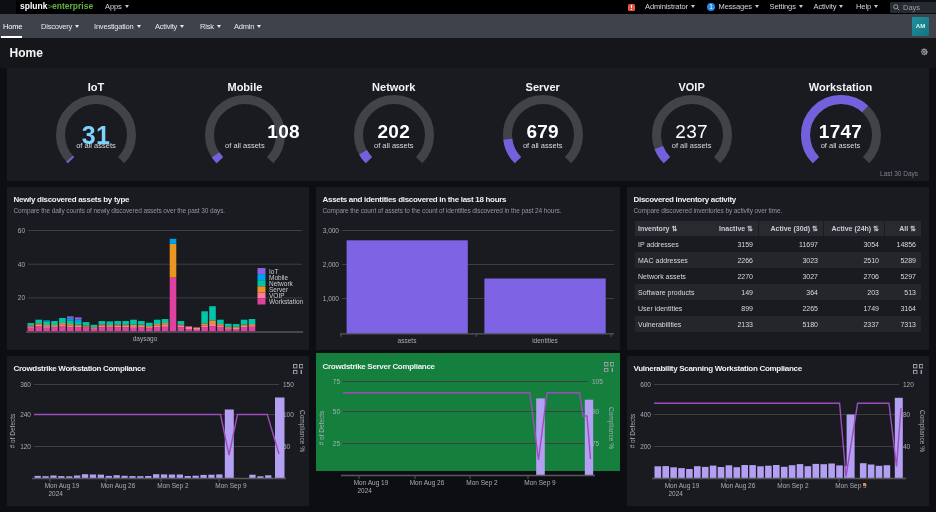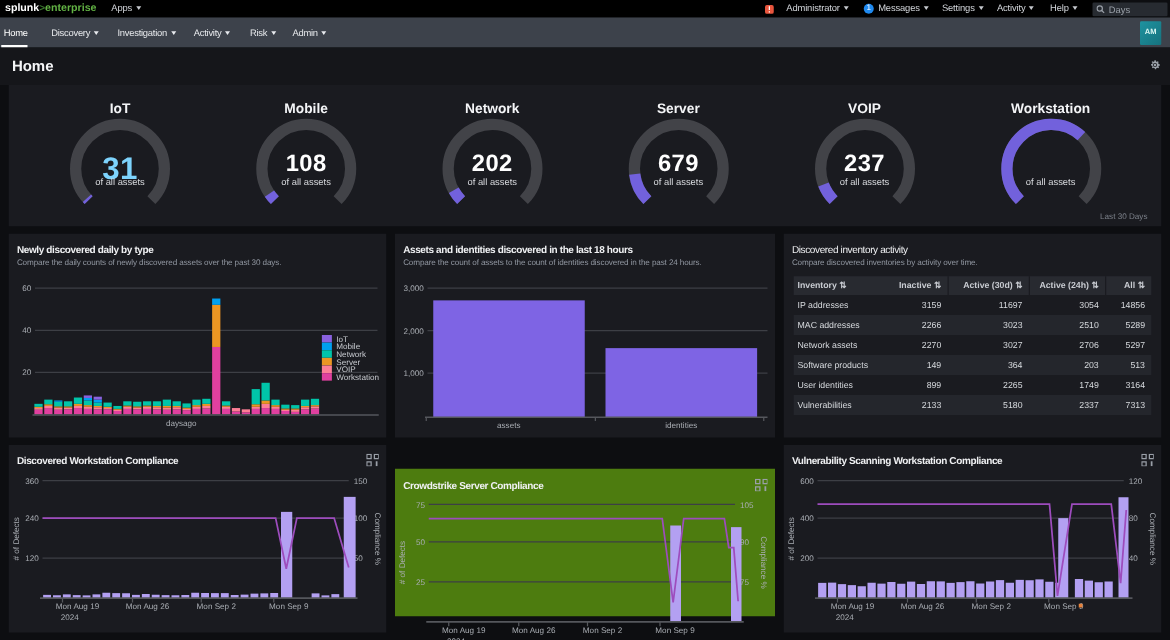--- a/index.html
+++ b/index.html
@@ -1,18 +1,18 @@
 <!DOCTYPE html>
 <html><head><meta charset="utf-8"><style>
 *{margin:0;padding:0;box-sizing:border-box}
 html,body{width:936px;height:512px;overflow:hidden;background:#0d0e11;font-family:"Liberation Sans",sans-serif;-webkit-font-smoothing:antialiased}
 div{line-height:1.15}
 </style></head><body>
 
-<div style="position:absolute;left:0;top:0;width:896px;height:14px;background:#000000">
+<div style="position:absolute;left:16px;top:0;width:896px;height:14px;background:#000000">
   <div style="position:absolute;left:4px;top:2px;font-size:8px;color:#fff;letter-spacing:0"><b style="font-size:8.5px">splunk</b><span style="color:#3c7a2e;font-weight:bold">&gt;</span><b style="color:#62b244;font-size:8.5px">enterprise</b></div>
   <div style="position:absolute;left:89px;top:2.5px;font-size:7.5px;letter-spacing:-0.1px;color:#d2d5da">Apps<span style="display:inline-block;vertical-align:1px;margin-left:3px;width:0;height:0;border-left:2.8px solid transparent;border-right:2.8px solid transparent;border-top:3.5px solid #c6c9ce"></span></div>
   <div style="position:absolute;left:612px;top:3.5px;width:7px;height:7.5px;background:#e8553d;border-radius:1.5px">
       <div style="position:absolute;left:2.7px;top:1.5px;width:1.6px;height:3px;background:#fff"></div>
       <div style="position:absolute;left:2.7px;top:5.2px;width:1.6px;height:1.2px;background:#fff"></div>
     </div>
   <div style="position:absolute;left:629px;top:2.5px;font-size:7.5px;letter-spacing:-0.1px;color:#d2d5da">Administrator<span style="display:inline-block;vertical-align:1px;margin-left:3px;width:0;height:0;border-left:2.8px solid transparent;border-right:2.8px solid transparent;border-top:3.5px solid #c6c9ce"></span></div>
   <div style="position:absolute;left:691px;top:3px;width:8px;height:8px;border-radius:50%;background:#1f8af0;color:#fff;font-size:6.5px;text-align:center;line-height:8.5px">1</div>
   <div style="position:absolute;left:702.5px;top:2.5px;font-size:7.5px;letter-spacing:-0.1px;color:#d2d5da">Messages<span style="display:inline-block;vertical-align:1px;margin-left:3px;width:0;height:0;border-left:2.8px solid transparent;border-right:2.8px solid transparent;border-top:3.5px solid #c6c9ce"></span></div>
   <div style="position:absolute;left:753.5px;top:2.5px;font-size:7.5px;letter-spacing:-0.1px;color:#d2d5da">Settings<span style="display:inline-block;vertical-align:1px;margin-left:3px;width:0;height:0;border-left:2.8px solid transparent;border-right:2.8px solid transparent;border-top:3.5px solid #c6c9ce"></span></div>
@@ -48,53 +48,54 @@
       <path d="M 19.90 70.10 A 35.5 35.5 0 0 1 18.55 68.68" fill="none" stroke="#7261dc" stroke-width="9"></path>
     </svg>
     <div style="position:absolute;left:29.0px;top:13.5px;width:120px;text-align:center;font-size:11px;font-weight:bold;color:#f4f5f7">IoT</div>
     <div style="position:absolute;left:34.0px;top:53.5px;width:110px;text-align:center;font-size:25px;font-weight:bold;color:#7dd3fc;letter-spacing:0.3px">31</div>
     <div style="position:absolute;left:34.0px;top:74.5px;width:110px;text-align:center;font-size:7.5px;color:#d8dade">of all assets</div>
     <svg style="position:absolute;left:192.9px;top:22.5px" width="90" height="90" viewBox="0 0 90 90">
       <path d="M 19.90 70.10 A 35.5 35.5 0 1 1 70.10 70.10" fill="none" stroke="#424348" stroke-width="9"></path>
       <path d="M 19.90 70.10 A 35.5 35.5 0 0 1 15.57 64.86" fill="none" stroke="#7261dc" stroke-width="9"></path>
     </svg>
     <div style="position:absolute;left:177.9px;top:13.5px;width:120px;text-align:center;font-size:11px;font-weight:bold;color:#f4f5f7">Mobile</div>
-    <div style="position:absolute;left:182.9px;top:53.5px;width:110px;text-align:center;font-size:19px;font-weight:bold;color:#fff;letter-spacing:0.3px">108</div>
+    <div style="position:absolute;left:182.9px;top:53.5px;width:110px;text-align:right;font-size:19px;font-weight:bold;color:#fff;letter-spacing:0.3px">108</div>
     <div style="position:absolute;left:182.9px;top:74.5px;width:110px;text-align:center;font-size:7.5px;color:#d8dade">of all assets</div>
     <svg style="position:absolute;left:341.8px;top:22.5px" width="90" height="90" viewBox="0 0 90 90">
       <path d="M 19.90 70.10 A 35.5 35.5 0 1 1 70.10 70.10" fill="none" stroke="#424348" stroke-width="9"></path>
       <path d="M 19.90 70.10 A 35.5 35.5 0 0 1 13.99 62.28" fill="none" stroke="#7261dc" stroke-width="9"></path>
     </svg>
     <div style="position:absolute;left:326.8px;top:13.5px;width:120px;text-align:center;font-size:11px;font-weight:bold;color:#f4f5f7">Network</div>
     <div style="position:absolute;left:331.8px;top:53.5px;width:110px;text-align:center;font-size:19px;font-weight:bold;color:#fff;letter-spacing:0.3px">202</div>
     <div style="position:absolute;left:331.8px;top:74.5px;width:110px;text-align:center;font-size:7.5px;color:#d8dade">of all assets</div>
     <svg style="position:absolute;left:490.7px;top:22.5px" width="90" height="90" viewBox="0 0 90 90">
       <path d="M 19.90 70.10 A 35.5 35.5 0 1 1 70.10 70.10" fill="none" stroke="#424348" stroke-width="9"></path>
       <path d="M 19.90 70.10 A 35.5 35.5 0 0 1 9.76 49.29" fill="none" stroke="#7261dc" stroke-width="9"></path>
     </svg>
     <div style="position:absolute;left:475.7px;top:13.5px;width:120px;text-align:center;font-size:11px;font-weight:bold;color:#f4f5f7">Server</div>
     <div style="position:absolute;left:480.7px;top:53.5px;width:110px;text-align:center;font-size:19px;font-weight:bold;color:#fff;letter-spacing:0.3px">679</div>
     <div style="position:absolute;left:480.7px;top:74.5px;width:110px;text-align:center;font-size:7.5px;color:#d8dade">of all assets</div>
     <svg style="position:absolute;left:639.6px;top:22.5px" width="90" height="90" viewBox="0 0 90 90">
       <path d="M 19.90 70.10 A 35.5 35.5 0 1 1 70.10 70.10" fill="none" stroke="#424348" stroke-width="9"></path>
       <path d="M 19.90 70.10 A 35.5 35.5 0 0 1 11.83 57.65" fill="none" stroke="#7261dc" stroke-width="9"></path>
     </svg>
     <div style="position:absolute;left:624.6px;top:13.5px;width:120px;text-align:center;font-size:11px;font-weight:bold;color:#f4f5f7">VOIP</div>
-    <div style="position:absolute;left:629.6px;top:53.5px;width:110px;text-align:center;font-size:19px;font-weight:bold;color:#fff;letter-spacing:0.3px">237</div>
+    <div style="position:absolute;left:629.6px;top:53.5px;width:110px;text-align:center;font-size:19px;font-weight:normal;color:#fff;letter-spacing:0.3px">237</div>
     <div style="position:absolute;left:629.6px;top:74.5px;width:110px;text-align:center;font-size:7.5px;color:#d8dade">of all assets</div>
     <svg style="position:absolute;left:788.5px;top:22.5px" width="90" height="90" viewBox="0 0 90 90">
       <path d="M 19.90 70.10 A 35.5 35.5 0 1 1 70.10 70.10" fill="none" stroke="#424348" stroke-width="9"></path>
       <path d="M 19.90 70.10 A 35.5 35.5 0 0 1 69.12 18.95" fill="none" stroke="#7261dc" stroke-width="9"></path>
     </svg>
     <div style="position:absolute;left:773.5px;top:13.5px;width:120px;text-align:center;font-size:11px;font-weight:bold;color:#f4f5f7">Workstation</div>
+    <div style="position:absolute;left:778.5px;top:53.5px;width:110px;text-align:center;font-size:19px;font-weight:bold;color:#fff;letter-spacing:0.3px">1747</div>
     <div style="position:absolute;left:778.5px;top:74.5px;width:110px;text-align:center;font-size:7.5px;color:#d8dade">of all assets</div>
     <div style="position:absolute;right:11px;top:102px;font-size:6.5px;color:#7c818a">Last 30 Days</div>
   </div>
 <div style="position:absolute;left:7px;top:186.5px;width:302px;height:163px;background:#1a1b20">
-    <div style="position:absolute;left:6.5px;top:8.5px;font-size:8px;letter-spacing:-0.3px;font-weight:bold;color:#f0f1f3">Newly discovered daily by type</div>
+    <div style="position:absolute;left:6.5px;top:8.5px;font-size:8px;letter-spacing:-0.3px;font-weight:bold;color:#f0f1f3">Newly discovered assets by type</div>
     <div style="position:absolute;left:6.5px;top:20px;font-size:6.5px;letter-spacing:-0.1px;color:#9096a0">Compare the daily counts of newly discovered assets over the past 30 days.</div>
     <svg width="302" height="163" viewBox="0 0 302 163" style="position:absolute;left:0;top:0">
       <line x1="21" y1="43.5" x2="295" y2="43.5" stroke="#3d3f45" stroke-width="1"></line>
       <text x="18" y="46.0" text-anchor="end" font-size="6.5" fill="#a9adb3">60</text>
       <line x1="21" y1="77.2" x2="295" y2="77.2" stroke="#3d3f45" stroke-width="1"></line>
       <text x="18" y="79.7" text-anchor="end" font-size="6.5" fill="#a9adb3">40</text>
       <line x1="21" y1="110.9" x2="295" y2="110.9" stroke="#3d3f45" stroke-width="1"></line>
       <text x="18" y="113.4" text-anchor="end" font-size="6.5" fill="#a9adb3">20</text>
       <rect x="20.50" y="140.79" width="6.6" height="3.71" fill="#e0409f"></rect>
       <rect x="20.50" y="139.44" width="6.6" height="1.35" fill="#fd7e96"></rect>
@@ -242,21 +243,21 @@
       <rect x="168.4" y="91.5" width="121.3" height="55.3" fill="#7e64e4"></rect>
       <line x1="24" y1="146.8" x2="298" y2="146.8" stroke="#55575c" stroke-width="1.3"></line>
       <line x1="25" y1="146.8" x2="25" y2="149.8" stroke="#55575c" stroke-width="1"></line>
       <line x1="160.3" y1="146.8" x2="160.3" y2="149.8" stroke="#55575c" stroke-width="1"></line>
       <line x1="295" y1="146.8" x2="295" y2="149.8" stroke="#55575c" stroke-width="1"></line>
       <text x="91" y="155.8" text-anchor="middle" font-size="6.5" fill="#a9adb3">assets</text>
       <text x="229" y="155.8" text-anchor="middle" font-size="6.5" fill="#a9adb3">identities</text>
     </svg>
   </div>
 <div style="position:absolute;left:627px;top:186.5px;width:302px;height:163px;background:#1a1b20">
-    <div style="position:absolute;left:6.5px;top:8.5px;font-size:8px;letter-spacing:-0.3px;font-weight:normal;color:#f0f1f3">Discovered inventory activity</div>
+    <div style="position:absolute;left:6.5px;top:8.5px;font-size:8px;letter-spacing:-0.3px;font-weight:bold;color:#f0f1f3">Discovered inventory activity</div>
     <div style="position:absolute;left:6.5px;top:20px;font-size:6.5px;letter-spacing:-0.1px;color:#9096a0">Compare discovered inventories by activity over time.</div>
     <div style="position:absolute;left:8px;top:34px;width:286px;height:15.5px;background:#282a30"></div>
     <div style="position:absolute;left:11px;top:38px;font-size:7px;font-weight:bold;color:#c9ccd2">Inventory ⇅</div>
     <div style="position:absolute;left:40px;top:38px;width:86px;text-align:right;font-size:7px;font-weight:bold;color:#c9ccd2">Inactive ⇅</div>
     <div style="position:absolute;left:105px;top:38px;width:86px;text-align:right;font-size:7px;font-weight:bold;color:#c9ccd2">Active (30d) ⇅</div>
     <div style="position:absolute;left:166px;top:38px;width:86px;text-align:right;font-size:7px;font-weight:bold;color:#c9ccd2">Active (24h) ⇅</div>
     <div style="position:absolute;left:203px;top:38px;width:86px;text-align:right;font-size:7px;font-weight:bold;color:#c9ccd2">All ⇅</div>
     <div style="position:absolute;left:130.5px;top:34px;width:1.5px;height:15.5px;background:#1a1b20"></div>
     <div style="position:absolute;left:195.5px;top:34px;width:1.5px;height:15.5px;background:#1a1b20"></div>
     <div style="position:absolute;left:256.5px;top:34px;width:1.5px;height:15.5px;background:#1a1b20"></div>
@@ -288,21 +289,21 @@
     <div style="position:absolute;left:172px;top:118.0px;width:80px;text-align:right;font-size:7px;color:#d7dade">1749</div>
     <div style="position:absolute;left:209px;top:118.0px;width:80px;text-align:right;font-size:7px;color:#d7dade">3164</div>
     <div style="position:absolute;left:8px;top:129.5px;width:286px;height:16px;background:#24262c"></div>
     <div style="position:absolute;left:11px;top:134.0px;font-size:7px;color:#d7dade">Vulnerabilities</div>
     <div style="position:absolute;left:46px;top:134.0px;width:80px;text-align:right;font-size:7px;color:#d7dade">2133</div>
     <div style="position:absolute;left:111px;top:134.0px;width:80px;text-align:right;font-size:7px;color:#d7dade">5180</div>
     <div style="position:absolute;left:172px;top:134.0px;width:80px;text-align:right;font-size:7px;color:#d7dade">2337</div>
     <div style="position:absolute;left:209px;top:134.0px;width:80px;text-align:right;font-size:7px;color:#d7dade">7313</div>
   </div>
 <div style="position:absolute;left:7px;top:355.5px;width:302px;height:150.5px;background:#1a1b20">
-    <div style="position:absolute;left:6.5px;top:8.5px;font-size:8px;letter-spacing:-0.3px;font-weight:bold;color:#f0f1f3">Discovered Workstation Compliance</div>
+    <div style="position:absolute;left:6.5px;top:8.5px;font-size:8px;letter-spacing:-0.3px;font-weight:bold;color:#f0f1f3">Crowdstrike Workstation Compliance</div>
     <div style="position:absolute;right:6.5px;top:4.5px;width:10px;height:10px"><svg width="10" height="10" viewBox="0 0 10 10">
         <rect x="0.5" y="0.5" width="3.4" height="3.4" fill="none" stroke="#9aa0a8" stroke-width="1"></rect>
         <rect x="6.5" y="0.5" width="3.4" height="3.4" fill="none" stroke="#9aa0a8" stroke-width="1"></rect>
         <rect x="0.5" y="6.5" width="3.4" height="3.4" fill="none" stroke="#9aa0a8" stroke-width="1"></rect>
         <rect x="7.6" y="6" width="1.4" height="4" fill="#9aa0a8"></rect>
       </svg></div>
     <svg width="302" height="150" viewBox="0 0 302 150" style="position:absolute;left:0;top:0">
       <line x1="27" y1="28.5" x2="272" y2="28.5" stroke="#3d3f45" stroke-width="1"></line>
       <text x="24" y="31.0" text-anchor="end" font-size="6.5" fill="#a9adb3">360</text>
       <text x="276" y="31.0" font-size="6.5" fill="#a9adb3">150</text>
@@ -349,21 +350,21 @@
       <text x="111" y="131.5" text-anchor="middle" font-size="6.5" fill="#a9adb3">Mon Aug 26</text>
       <line x1="154" y1="122.5" x2="154" y2="126" stroke="#55575c" stroke-width="1"></line>
       <text x="166" y="131.5" text-anchor="middle" font-size="6.5" fill="#a9adb3">Mon Sep 2</text>
       <line x1="212" y1="122.5" x2="212" y2="126" stroke="#55575c" stroke-width="1"></line>
       <text x="224" y="131.5" text-anchor="middle" font-size="6.5" fill="#a9adb3">Mon Sep 9</text>
       <text x="41.5" y="140" font-size="6.5" fill="#a9adb3">2024</text>
       <text x="8" y="75" font-size="6.5" fill="#a9adb3" transform="rotate(-90 8 75)" text-anchor="middle"># of Defects</text>
       <text x="293" y="75" font-size="6.5" fill="#a9adb3" transform="rotate(90 293 75)" text-anchor="middle">Compliance %</text>
     </svg>
   </div>
-<div style="position:absolute;left:316px;top:375px;width:304px;height:118px;background:#4d7c0f">
+<div style="position:absolute;left:316px;top:353px;width:304px;height:118px;background:#15803d">
     <div style="position:absolute;left:6.5px;top:8.5px;font-size:8px;letter-spacing:-0.3px;font-weight:bold;color:#f0f1f3">Crowdstrike Server Compliance</div>
     <div style="position:absolute;right:6.5px;top:4.5px;width:10px;height:10px"><svg width="10" height="10" viewBox="0 0 10 10">
         <rect x="0.5" y="0.5" width="3.4" height="3.4" fill="none" stroke="#9aa0a8" stroke-width="1"></rect>
         <rect x="6.5" y="0.5" width="3.4" height="3.4" fill="none" stroke="#9aa0a8" stroke-width="1"></rect>
         <rect x="0.5" y="6.5" width="3.4" height="3.4" fill="none" stroke="#9aa0a8" stroke-width="1"></rect>
         <rect x="7.6" y="6" width="1.4" height="4" fill="#9aa0a8"></rect>
       </svg></div>
     <svg width="302" height="150" viewBox="0 0 302 150" style="position:absolute;left:0;top:0">
       <line x1="27" y1="28.5" x2="272" y2="28.5" stroke="#3d3f45" stroke-width="1"></line>
       <text x="24" y="31.0" text-anchor="end" font-size="6.5" fill="#a9adb3">75</text>

